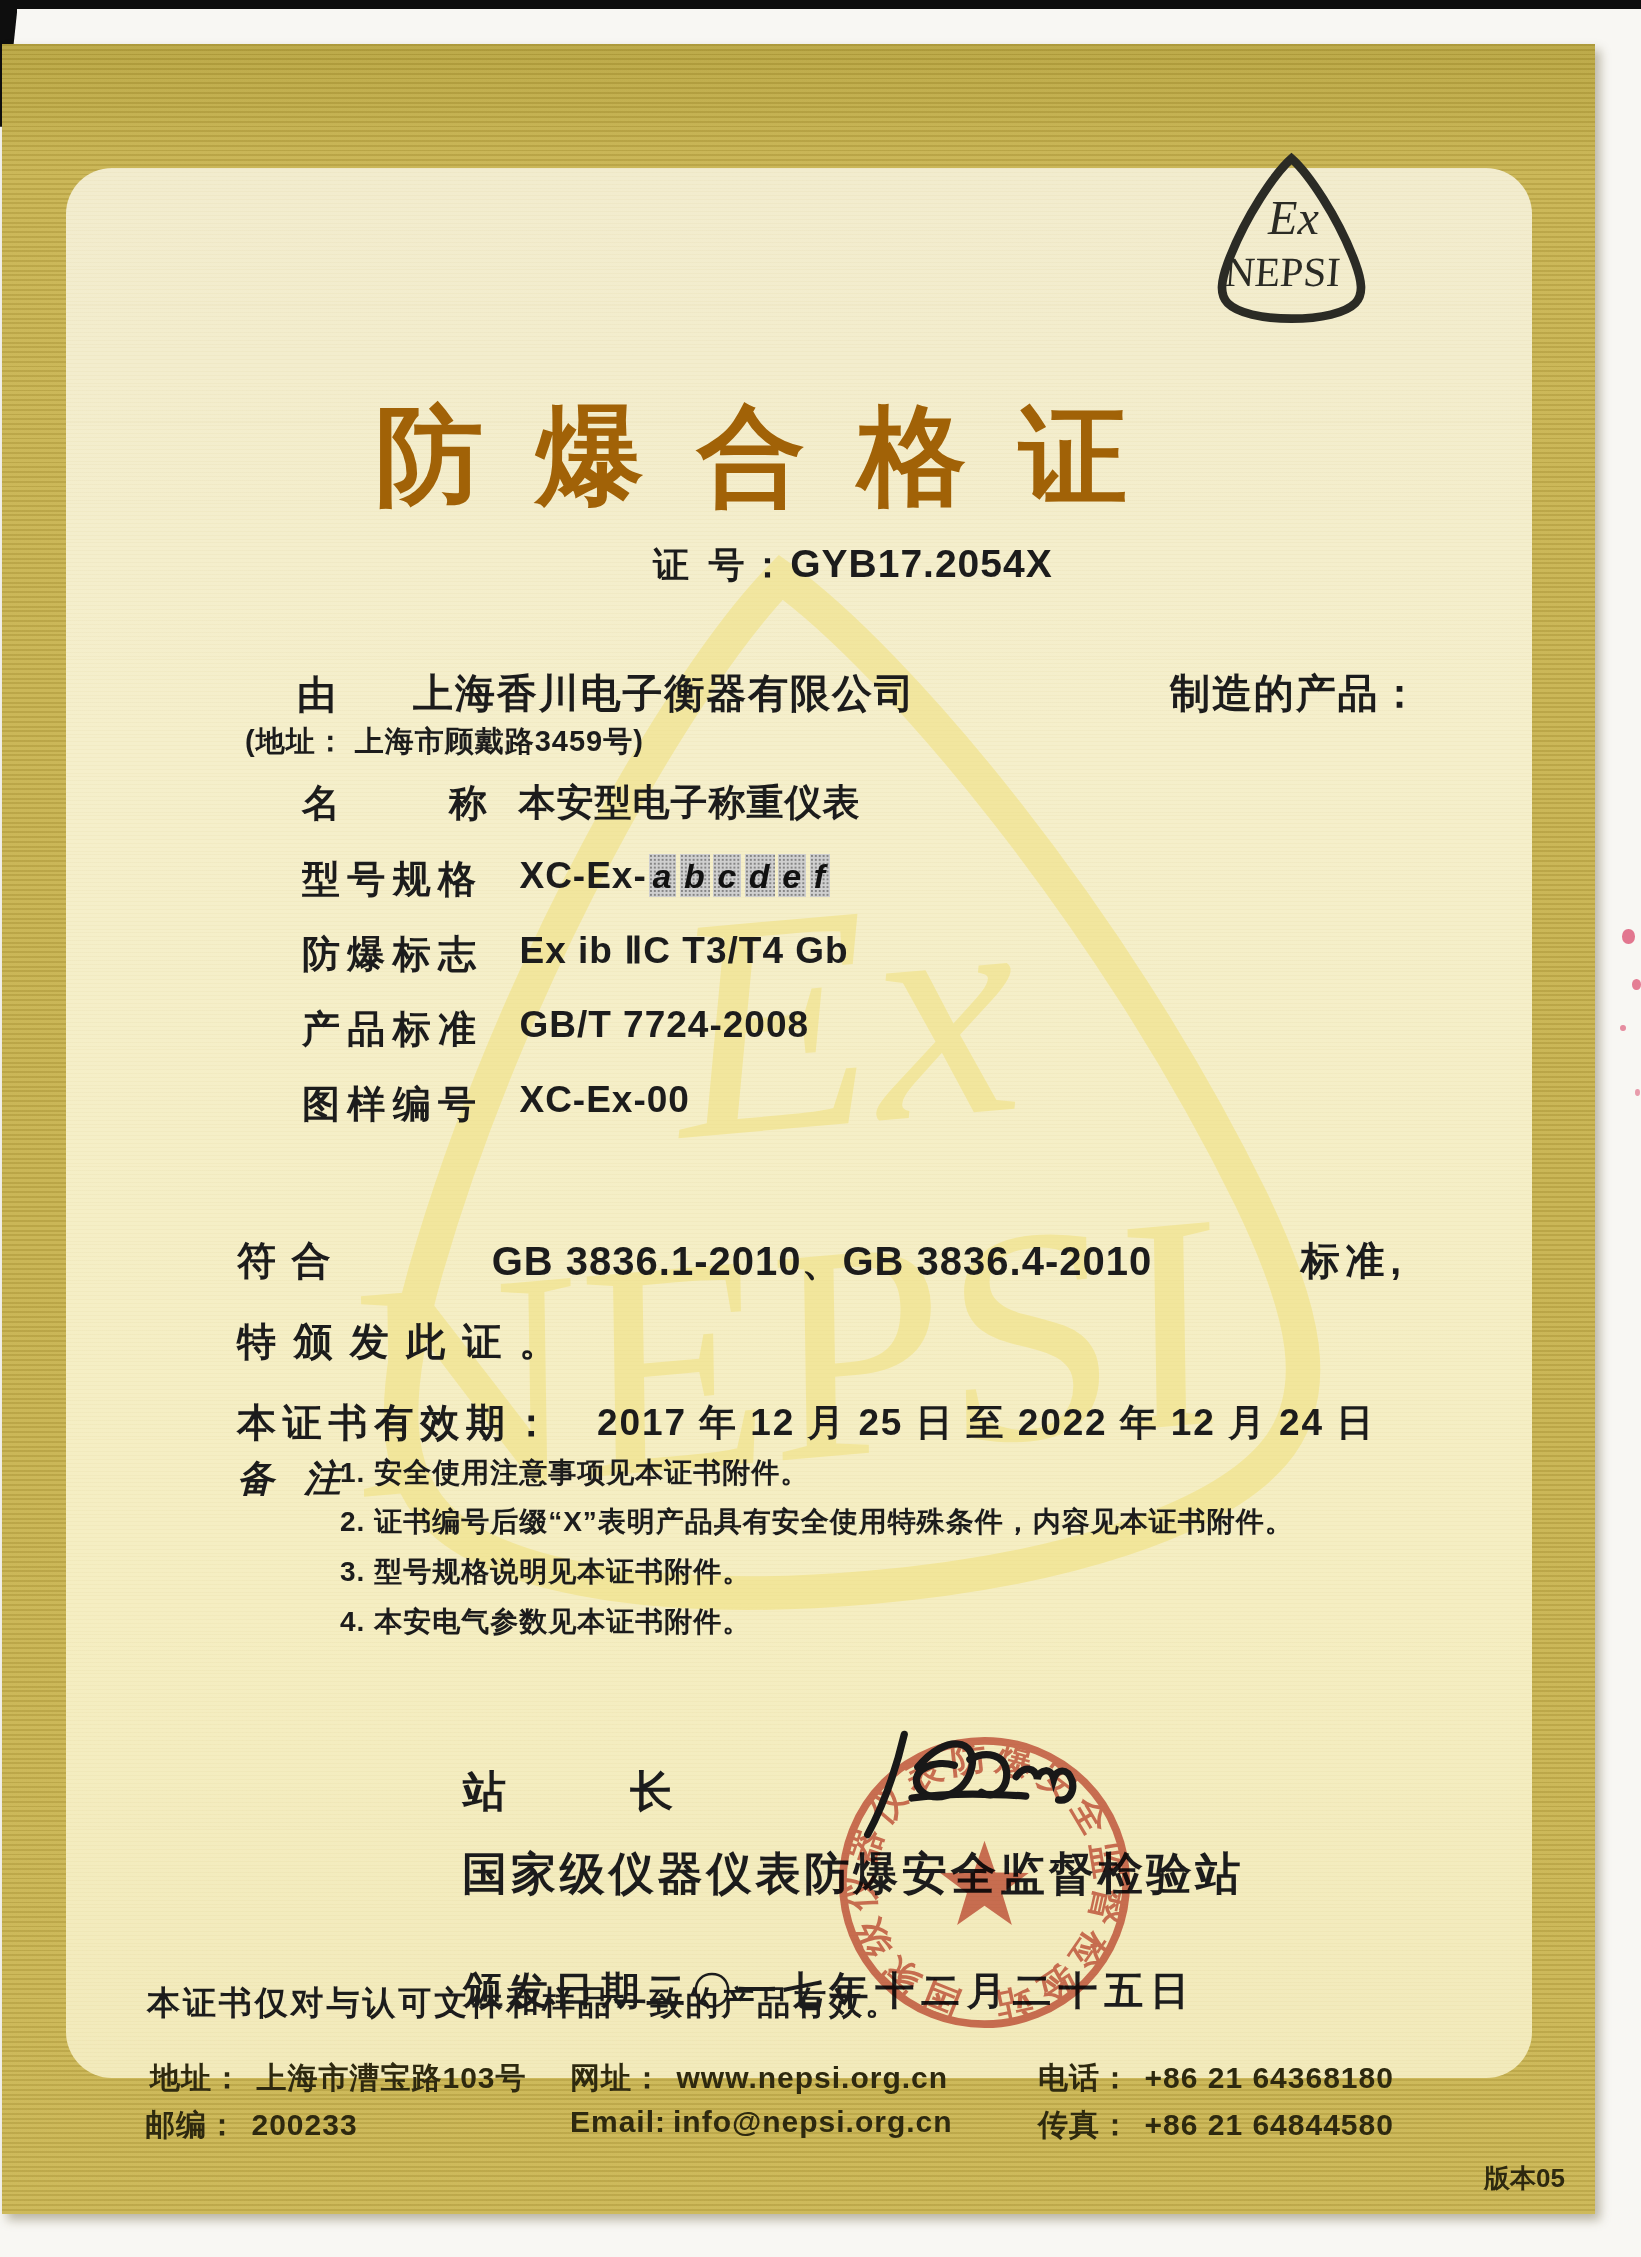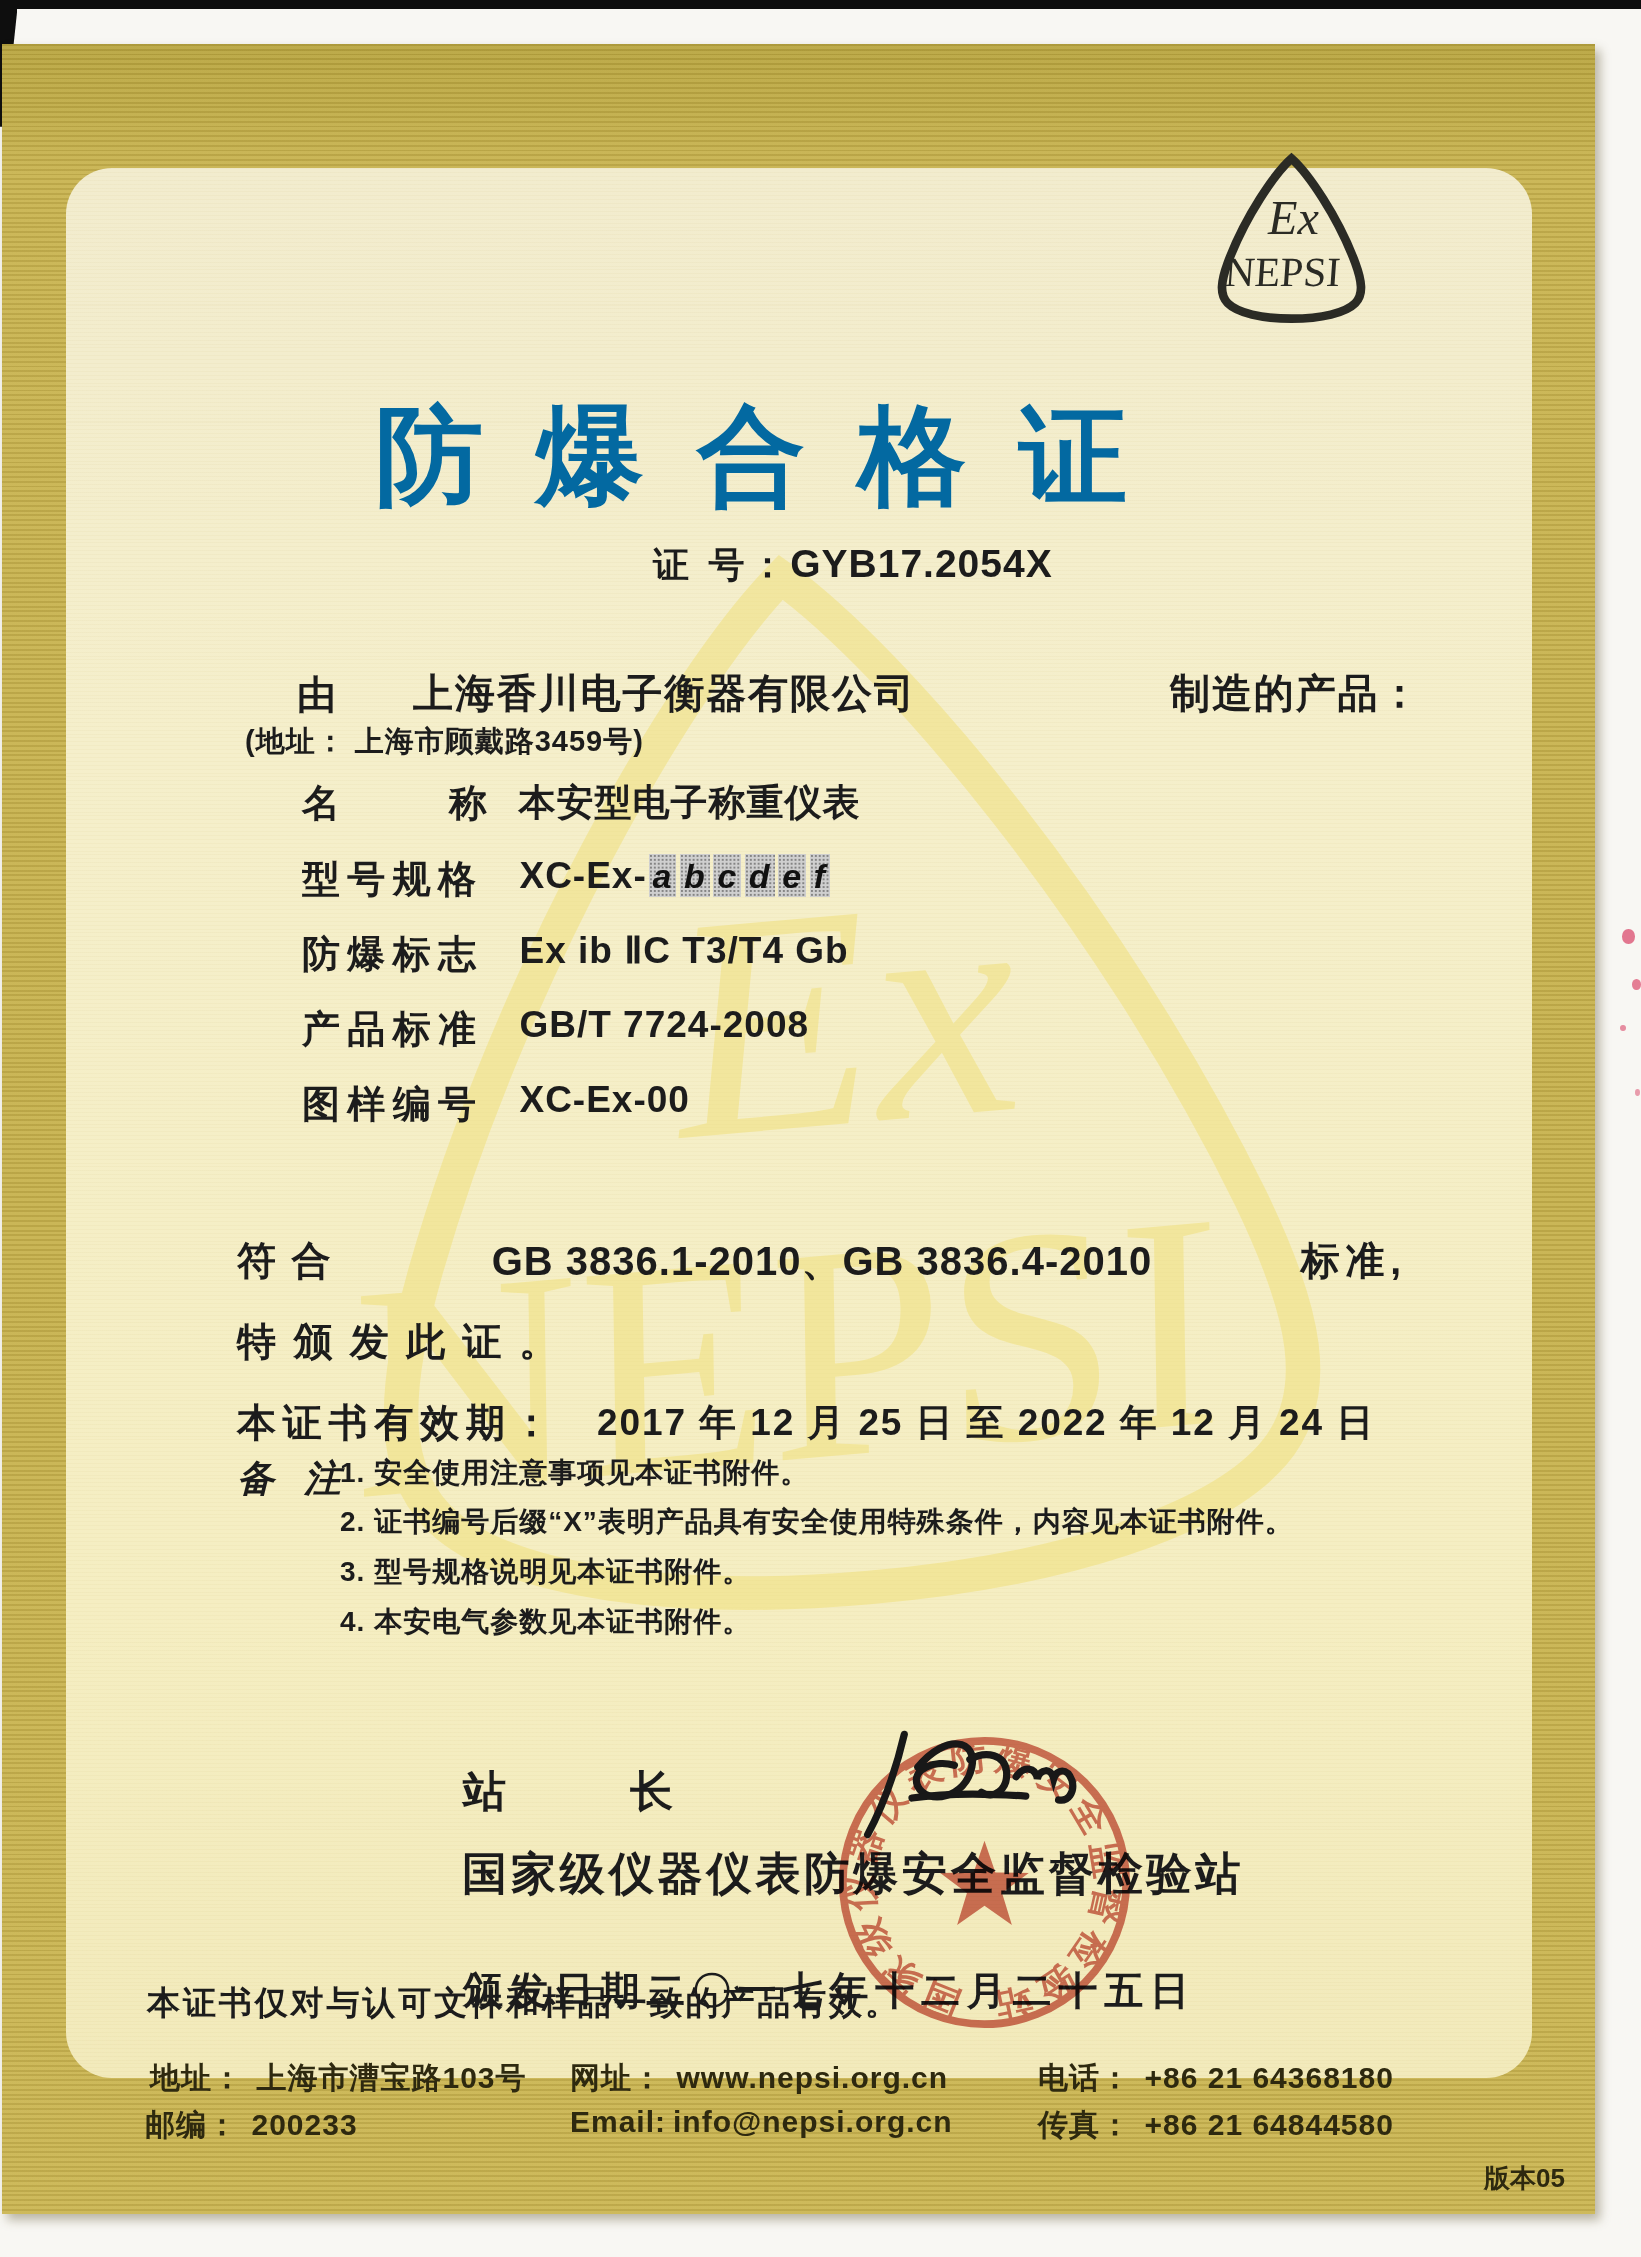--- a/index.html
+++ b/index.html
@@ -30,21 +30,21 @@
       repeating-linear-gradient(180deg, rgba(170,140,50,0.045) 0 1px, rgba(255,255,255,0) 1px 3.9px),
       linear-gradient(180deg,#f2ecce 0%,#f5efcb 30%,#f5eec2 75%,#f2eabb 100%);
   }
   
   .watermark { position:absolute; left:198px; top:502px; width:1255px; height:1173px;
     opacity:0.50; transform:rotate(-5deg); pointer-events:none; }
   
   .logo { position:absolute; left:1195px; top:141px; width:193px; height:201px; }
   
   .title { position:absolute; left:375px; top:384px; font-size:108px; font-weight:700;
-    letter-spacing:53px; white-space:nowrap; color:#0369a1; }
+    letter-spacing:53px; white-space:nowrap; color:#a16207; }
   .certno { position:absolute; left:653px; top:541px; white-space:nowrap; }
   .certno .cl { font-size:36px; font-weight:700; letter-spacing:4.8px; }
   .certno .cv { font-size:39px; font-weight:700; letter-spacing:1px; }
   
   .byline-by { position:absolute; left:297px; top:668px; font-size:39px; font-weight:700; }
   .byline-co { position:absolute; left:413px; top:666px; font-size:40px; font-weight:700; letter-spacing:1.9px; }
   .byline-suffix { position:absolute; left:1170px; top:666px; font-size:40px; font-weight:700; letter-spacing:1.9px; }
   .addrline { position:absolute; left:245px; top:722px; font-size:29px; font-weight:700; letter-spacing:1px; }
   
   .frow { position:absolute; left:290px; white-space:nowrap; }

